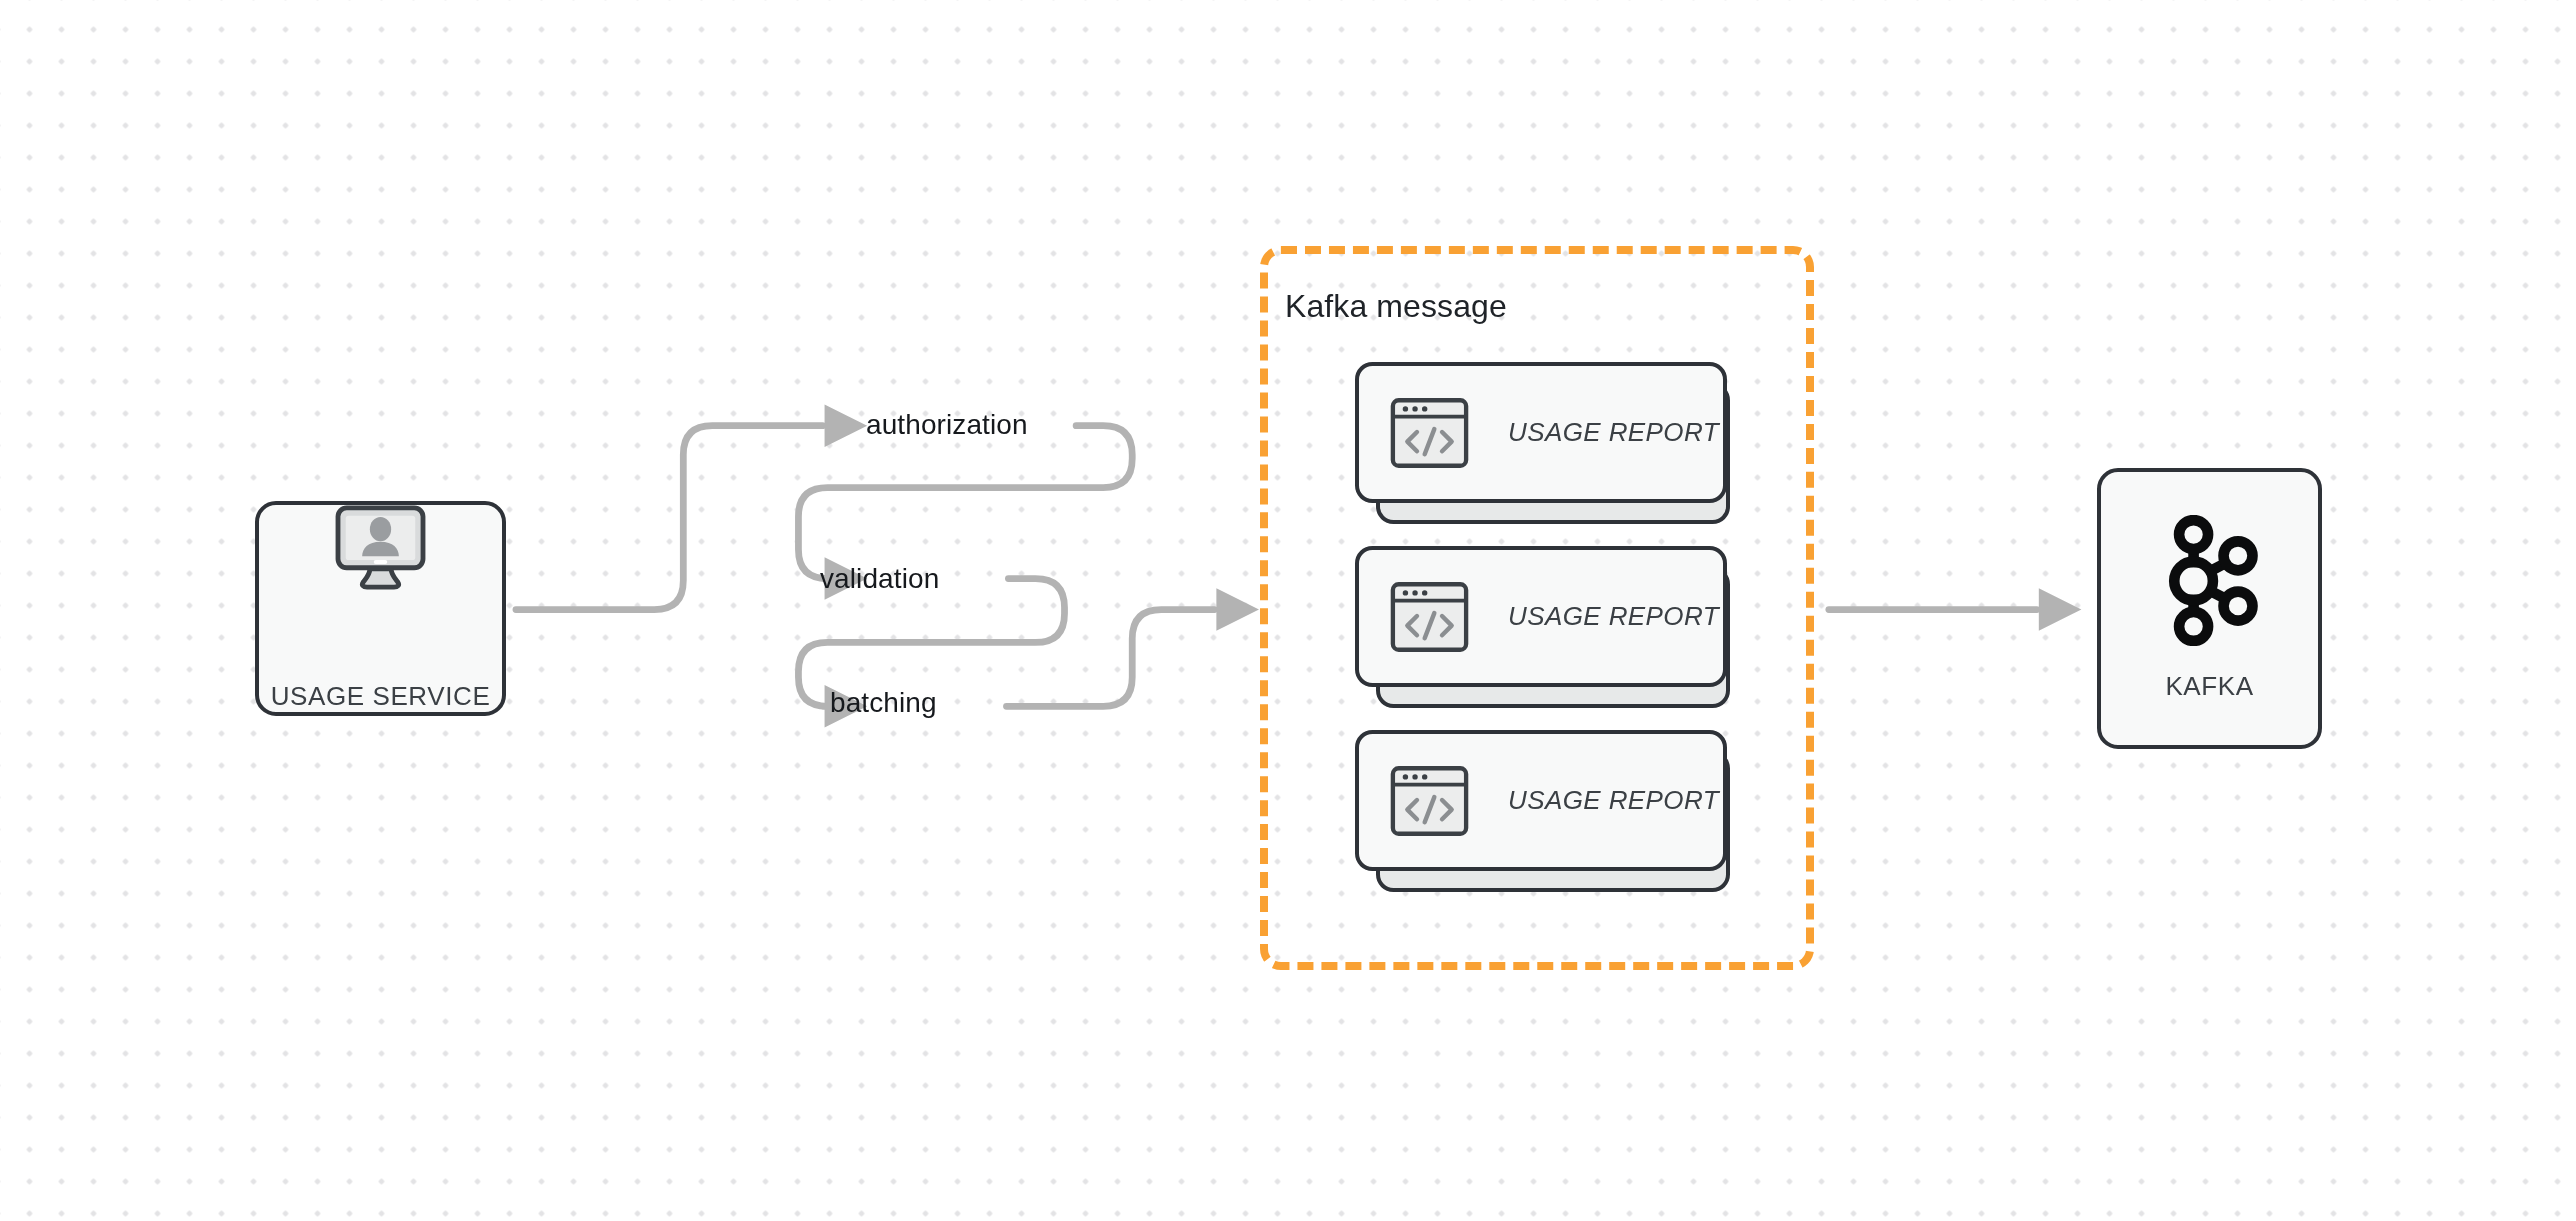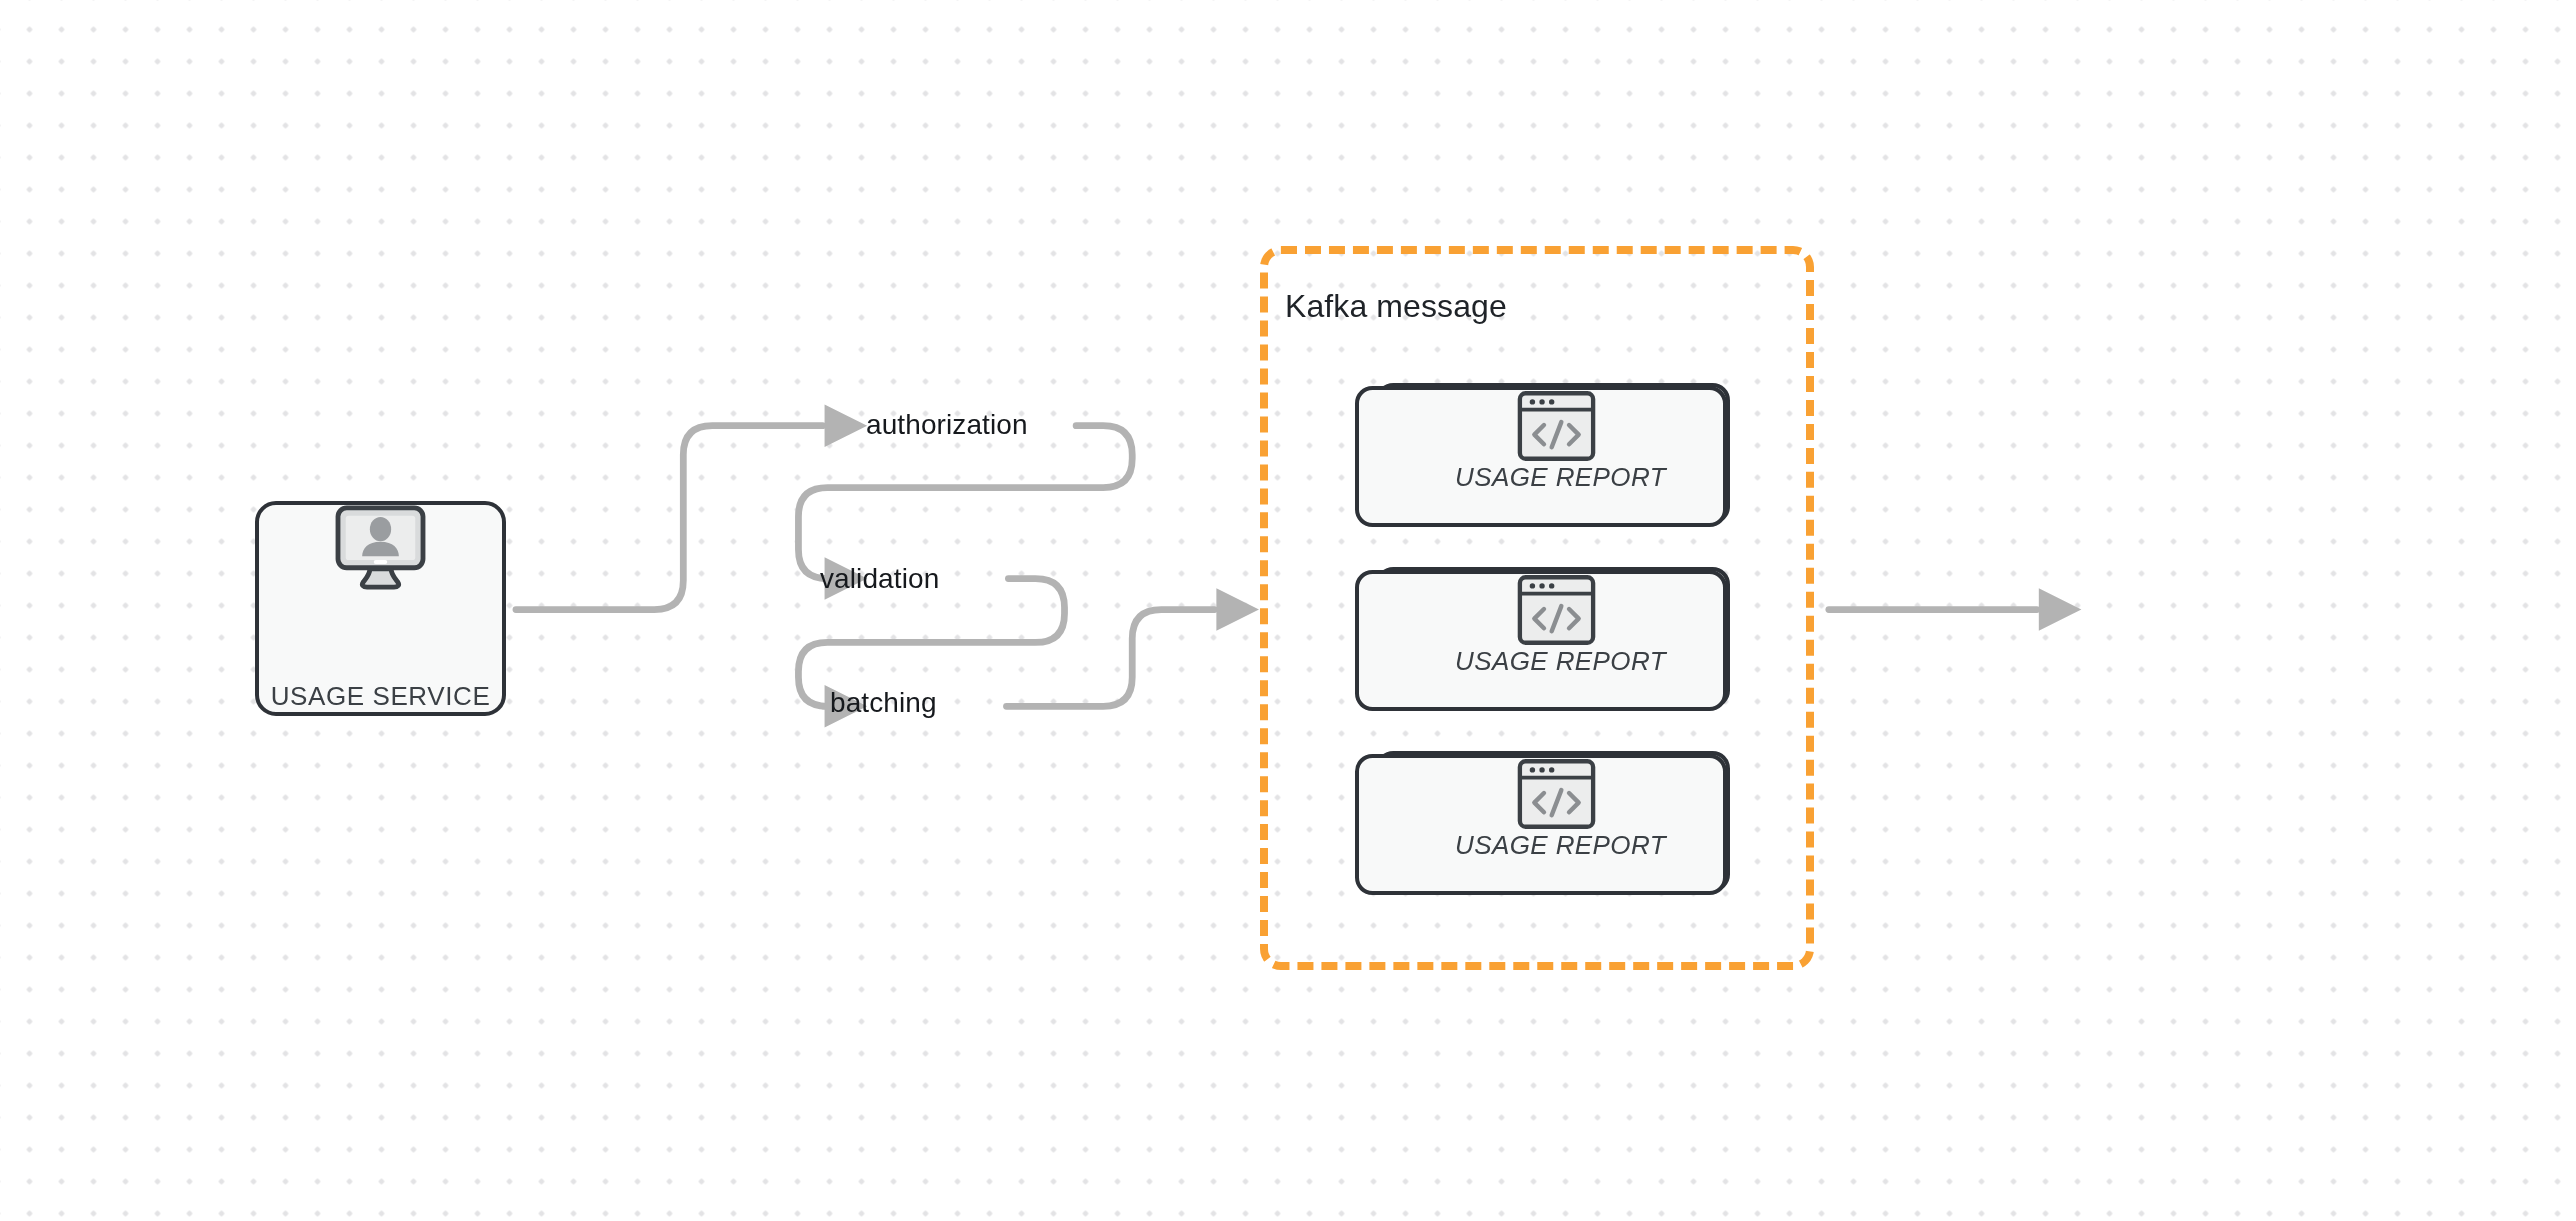--- a/index.html
+++ b/index.html
@@ -92,23 +92,22 @@
     position: absolute;
     left: 0px;
     top: 0px;
     width: 372px;
     height: 141px;
     background: #f8f9f9;
     border: 4.8px solid #2e3238;
     border-radius: 17.4px;
     box-sizing: border-box;
     display: flex;
-    flex-direction: column;
+    flex-direction: row;
     align-items: center;
-    margin-top: 24px;
   }
   .code-window-icon {
     width: 79px;
     height: 72px;
     margin-left: 31px;
     flex: 0 0 auto;
     display: block;
   }
   .report-label {
     font-style: italic;
@@ -242,19 +241,37 @@
         <g stroke="#8b8e91" stroke-width="4.6" fill="none" stroke-linecap="round" stroke-linejoin="round">
           <path d="M 28 36 L 18 46 L 28 56"></path>
           <path d="M 54 36 L 64 46 L 54 56"></path>
           <path d="M 46 33 L 36 59"></path>
         </g>
       </svg>
       <div class="report-label">USAGE REPORT</div>
     </div>
   </div>
 
+  <div class="node" id="kafka-node">
+    <svg class="kafka-icon" viewBox="0 0 118 135" xmlns="http://www.w3.org/2000/svg">
+      <g stroke="#0b0c0d" stroke-width="11" fill="none">
+        <path d="M 42 34 L 42 54"></path>
+        <path d="M 42 82 L 42 101"></path>
+        <path d="M 55 60 L 78 48"></path>
+        <path d="M 55 76 L 78 88"></path>
+      </g>
+      <g fill="none" stroke="#0b0c0d" stroke-width="11">
+        <circle cx="42" cy="68" r="20"></circle>
+        <circle cx="42" cy="20" r="15"></circle>
+        <circle cx="42" cy="115" r="15"></circle>
+        <circle cx="88" cy="42" r="15"></circle>
+        <circle cx="88" cy="94" r="15"></circle>
+      </g>
+    </svg>
+    <div class="node-label">KAFKA</div>
+  </div>
 
   <div class="edge-label" id="edge-label-authorization">authorization</div>
   <div class="edge-label" id="edge-label-validation">validation</div>
   <div class="edge-label" id="edge-label-batching">batching</div>
 
 </div>
 
 
 </body></html>

